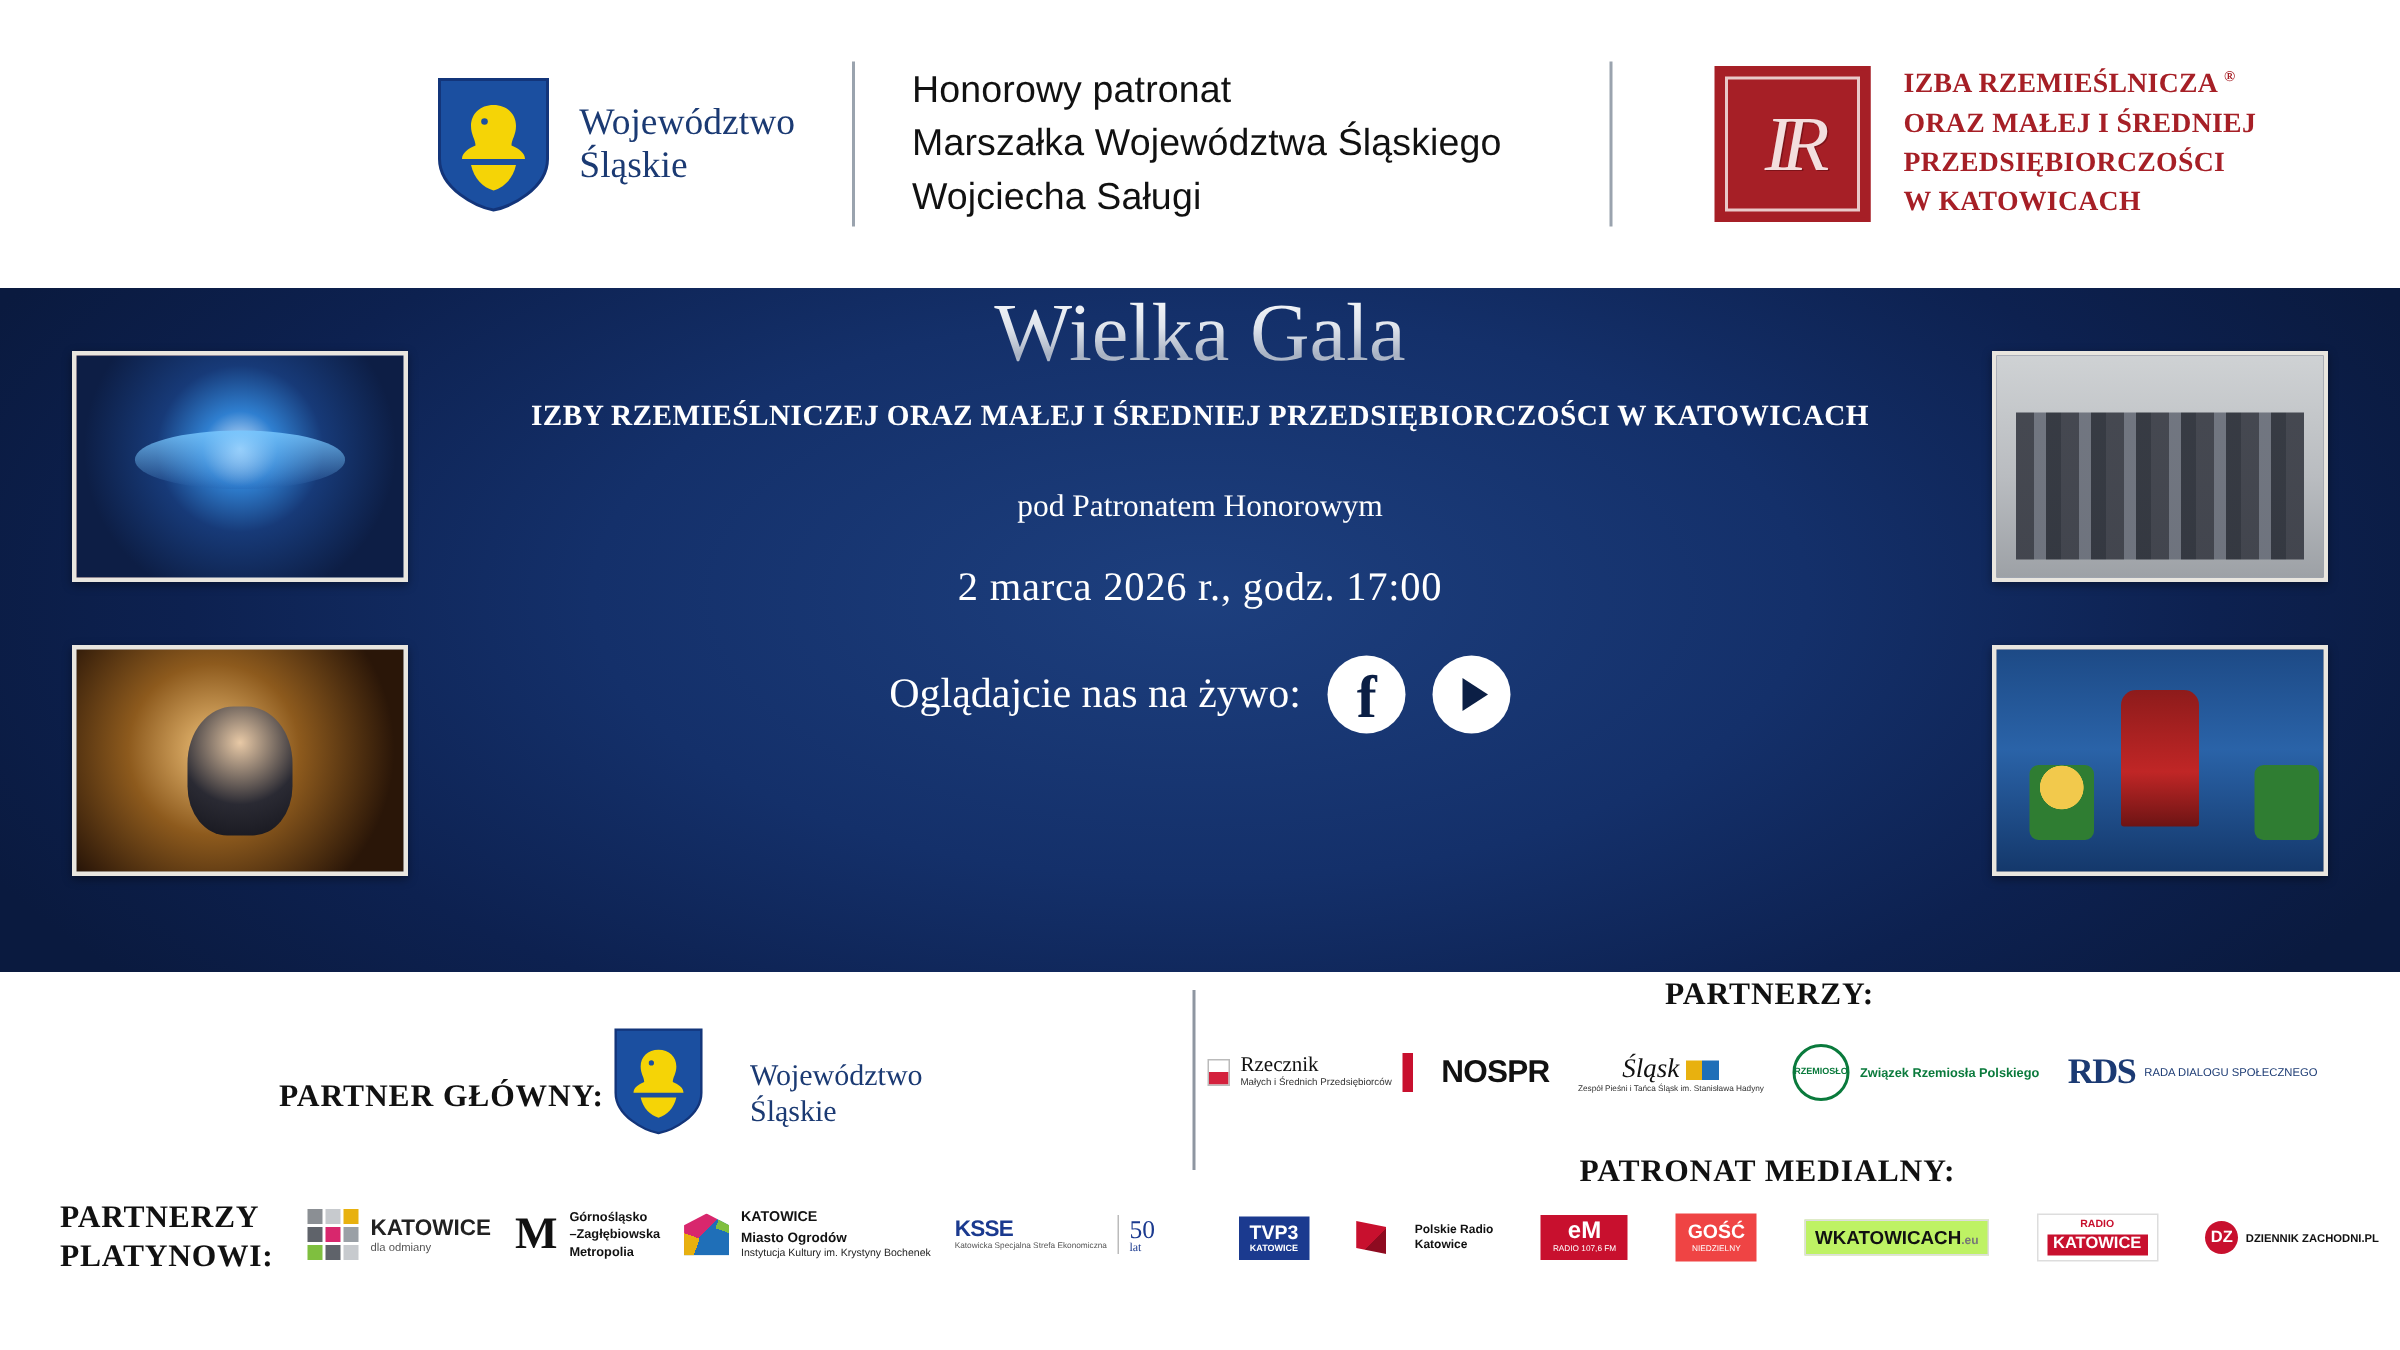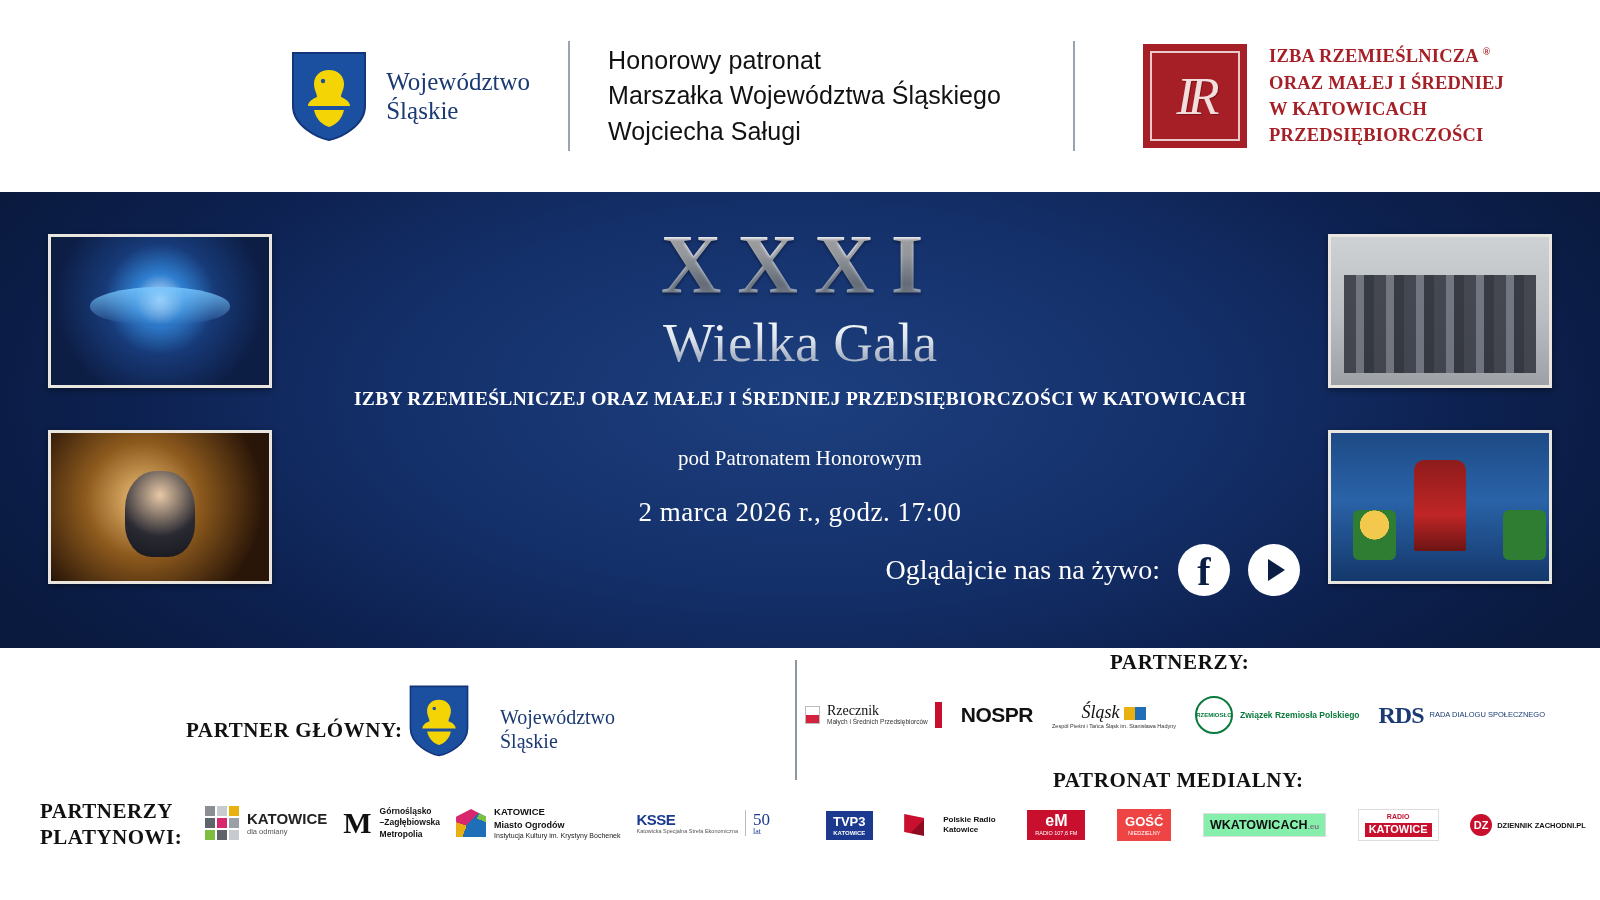--- a/index.html
+++ b/index.html
@@ -78,21 +78,21 @@
     letter-spacing:.3px;
   }
   .pod{
     margin-top:36px;font-size:21px;color:#ffffff;
   }
   .pod .l2{display:block;margin-top:2px;font-size:22px;font-weight:bold;}
   .datetime{
     margin-top:26px;font-size:27px;color:#ffffff;letter-spacing:.5px;
   }
   .live-row{
-    margin-top:16px;display:flex;align-items:center;justify-content:flex-end;gap:18px;
+    margin-top:30px;display:flex;align-items:center;justify-content:center;gap:18px;
   }
   .live-label{font-size:28px;color:#ffffff;}
   .social{
     width:52px;height:52px;border-radius:50%;background:#ffffff;
     display:flex;align-items:center;justify-content:center;
   }
   .fb-glyph{
     font-family:"Liberation Serif", serif;font-weight:bold;color:#0b1f45;
     font-size:40px;line-height:40px;margin-top:4px;
   }
@@ -199,21 +199,21 @@
   .prk{display:flex;align-items:center;gap:19px;}
   .prk-mark{width:20px;height:22px;background:linear-gradient(135deg,#c8102e 60%,#8e0b20 60%);
     clip-path:polygon(0 0,100% 18%,100% 100%,0 82%);}
   .prk-txt{font-size:8px;color:#111;font-weight:bold;line-height:1.2;}
   .radioem{background:#c8102e;color:#fff;padding:3px 8px;text-align:center;line-height:1;}
   .radioem .big{font-weight:bold;font-size:16px;}
   .radioem .sm{font-size:5.5px;display:block;margin-top:2px;}
   .gosc{background:#ef4444;color:#fff;padding:4px 8px;text-align:center;line-height:1;}
   .gosc .big{font-weight:bold;font-size:13px;}
   .gosc .sm{font-size:5.5px;display:block;margin-top:2px;}
-  .wkato{background:#86efac;color:#111;font-weight:bold;font-size:12.5px;border:1px solid #ddd;padding:4px 6px;}
+  .wkato{background:#bef264;color:#111;font-weight:bold;font-size:12.5px;border:1px solid #ddd;padding:4px 6px;}
   .wkato .dotcom{color:#777;font-size:8px;}
   .radiokat{background:#ffffff;border:1px solid #ddd;padding:3px 6px;text-align:center;line-height:1.05;}
   .radiokat .r{font-size:7px;color:#c8102e;font-weight:bold;}
   .radiokat .k{background:#c8102e;color:#fff;font-weight:bold;font-size:11px;padding:1px 4px;display:inline-block;}
   .dz{display:flex;align-items:center;gap:5px;}
   .dz-mark{background:#c8102e;color:#fff;font-weight:bold;font-size:11px;border-radius:50%;width:22px;height:22px;
     display:flex;align-items:center;justify-content:center;}
   .dz-txt{font-size:7.5px;color:#111;font-weight:bold;line-height:1.2;}
 
   .kato-city{display:flex;align-items:center;gap:8px;}
@@ -278,35 +278,34 @@
       <div class="izba-logo">
         <div class="inner"></div>
         <div class="mono">IR</div>
       </div>
       <div class="izba-text">
         <div>
           <span>IZBA RZEMIEŚLNICZA</span>
           <span class="reg">®</span>
         </div>
         <div>ORAZ MAŁEJ I ŚREDNIEJ</div>
+        <div>PRZEDSIĘBIORCZOŚCI</div>
         <div>W KATOWICACH</div>
-        <div>PRZEDSIĘBIORCZOŚCI</div>
       </div>
     </div>
   </div>
 
   <div class="hero">
 
     <div class="photo p-arena"></div>
     <div class="photo p-speaker"></div>
     <div class="photo p-band"></div>
     <div class="photo p-throne"></div>
 
     <div class="hero-center">
-      <div class="xxxi">XXXI</div>
       <div class="wielka">Wielka Gala</div>
       <div class="izby">IZBY RZEMIEŚLNICZEJ ORAZ MAŁEJ I ŚREDNIEJ PRZEDSIĘBIORCZOŚCI W KATOWICACH</div>
 
       <div class="pod">
         <span>pod Patronatem Honorowym</span>
       </div>
 
       <div class="datetime">2 marca 2026 r.,  godz. 17:00</div>
 
       <div class="live-row">

